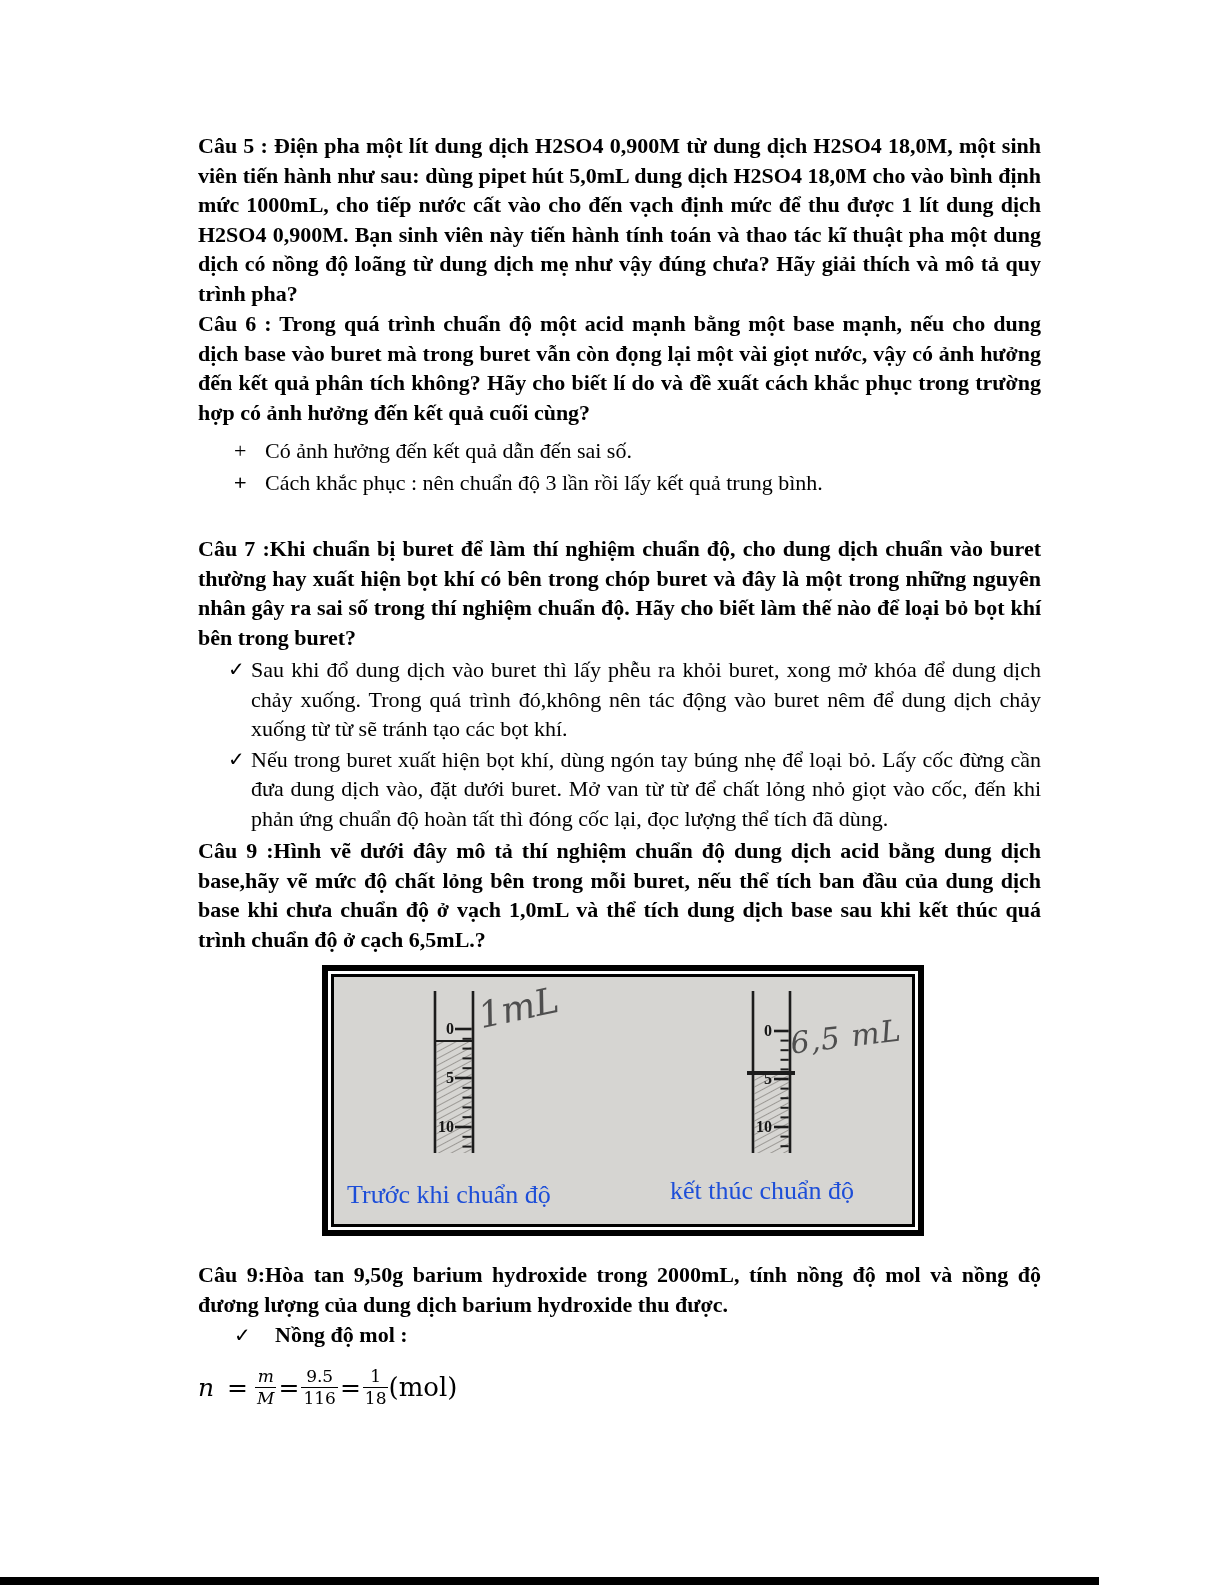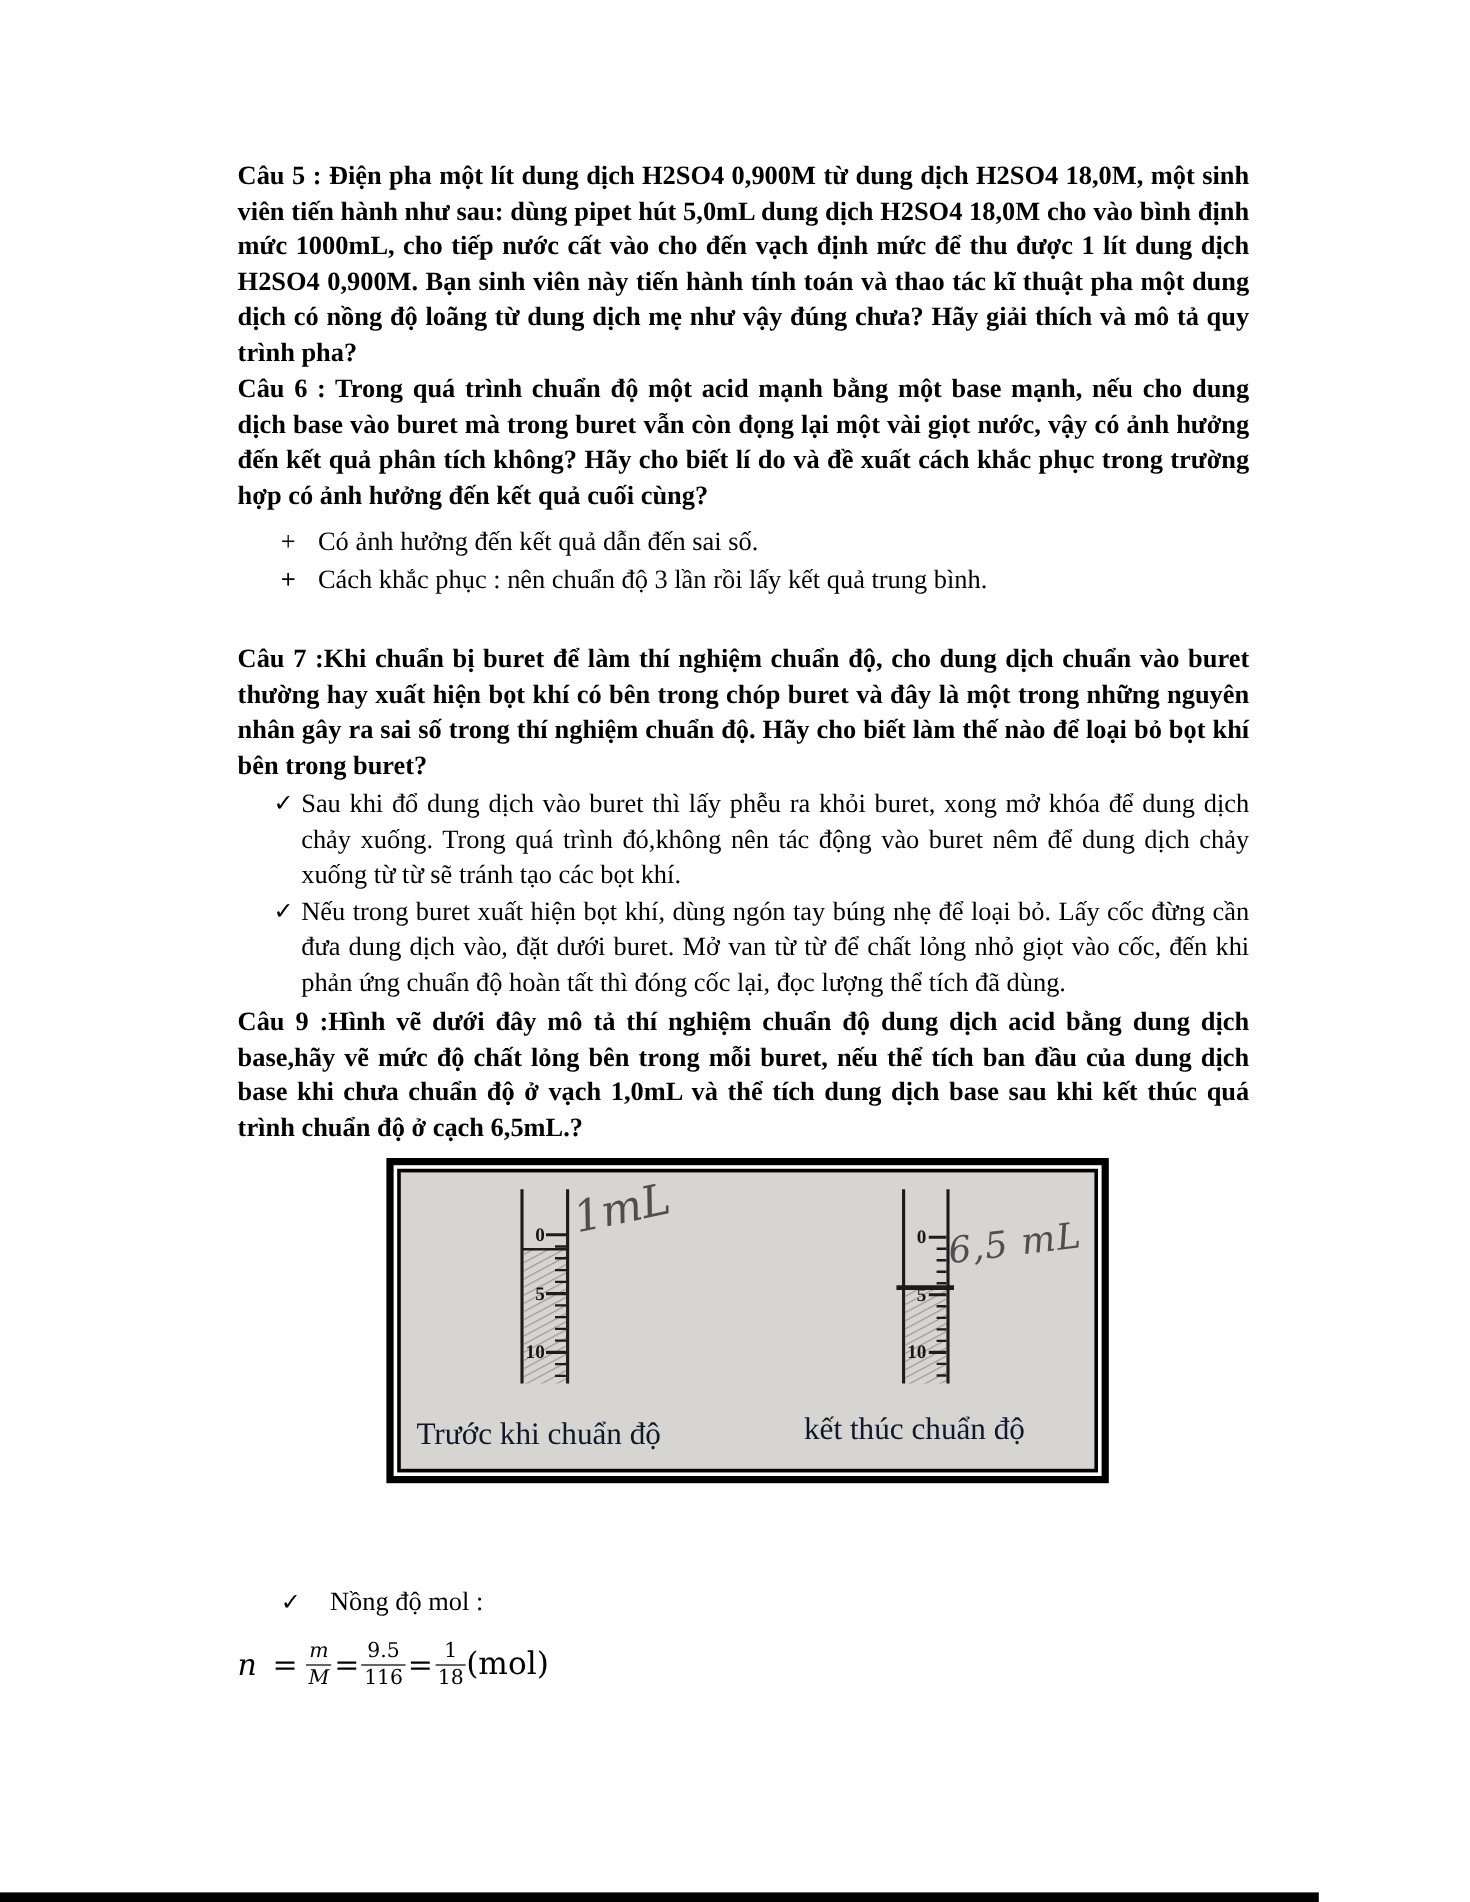--- a/index.html
+++ b/index.html
@@ -12,39 +12,39 @@
     font-size:22px; line-height:29.6px; font-weight:bold;
     text-align:justify; margin:0; white-space:normal;
   }
   .list { position:absolute; left:198px; width:843px; font-size:22px; line-height:29.6px; font-weight:normal; }
   .plus-item { position:relative; padding-left:67px; margin-bottom:2px; text-align:justify; }
   .plus-item .marker { position:absolute; left:36px; top:0; }
   .check-item { position:relative; padding-left:53px; margin-bottom:1px; text-align:justify; }
   .check-item .marker { position:absolute; left:30px; top:0; font-family:"DejaVu Sans", sans-serif; font-size:20px; }
   .check-line { position:absolute; left:198px; width:500px; font-size:22px; line-height:29.6px; }
   .check-line .marker { position:absolute; left:36px; top:1px; font-family:"DejaVu Sans", sans-serif; font-size:20px; }
-  .check-line .lbl { position:absolute; left:77px; top:0; font-weight:normal; }
+  .check-line .lbl { position:absolute; left:77px; top:0; font-weight:bold; }
 
   
   .figure-frame {
     position:absolute; left:322px; top:965px; width:602px; height:271px;
     box-sizing:border-box; border:6px solid #000; background:#ffffff; padding:3px;
   }
   .figure-inner {
     box-sizing:border-box; width:100%; height:100%;
     border:3px solid #000; background:#d6d5d2; position:relative; overflow:hidden;
   }
   .figure-inner svg { position:absolute; left:0; top:0; }
   .annot {
     position:absolute; font-family:"DejaVu Serif", serif; font-style:italic;
     color:#4e4e4e; white-space:nowrap;
   }
   .annot-left  { left:144px; top:10px;  font-size:36px; transform:rotate(-12deg); }
   .annot-right { left:456px; top:42px; font-size:30px; transform:rotate(-7deg); letter-spacing:1px; }
-  .caption { position:absolute; font-size:26px; color:#0f172a; white-space:nowrap; }
+  .caption { position:absolute; font-size:26px; color:#1d4ed8; white-space:nowrap; }
   .caption-left  { left:13px;  top:203px; }
   .caption-right { left:336px; top:199px;text-align:center; }
 
   
   .formula {
     position:absolute; left:198px; top:1362px; height:50px;
     display:flex; align-items:center; font-family:"DejaVu Serif", serif; font-size:25px;
   }
   .f-var { font-style:italic; margin-right:6px; }
   .f-eq  { margin:0 2px; }
@@ -155,20 +155,21 @@
         </g>
       </svg>
 
       <div class="annot annot-left">1mL</div>
       <div class="annot annot-right">6,5 mL</div>
       <div class="caption caption-left">Trước khi chuẩn độ</div>
       <div class="caption caption-right">kết thúc chuẩn độ</div>
     </div>
   </div>
 
+  <p class="para" style="top:1260px">Câu 9:Hòa tan 9,50g barium hydroxide trong 2000mL, tính nồng độ mol và nồng độ đương lượng của dung dịch barium hydroxide thu được.</p>
 
   <div class="check-line" style="top:1320px">
     <span class="marker">✓</span>
     <span class="lbl">Nồng độ mol :</span>
   </div>
 
   <div class="formula">
     <span class="f-var">n</span>
     <span class="f-eq wide">=</span>
     <span class="frac ital">

